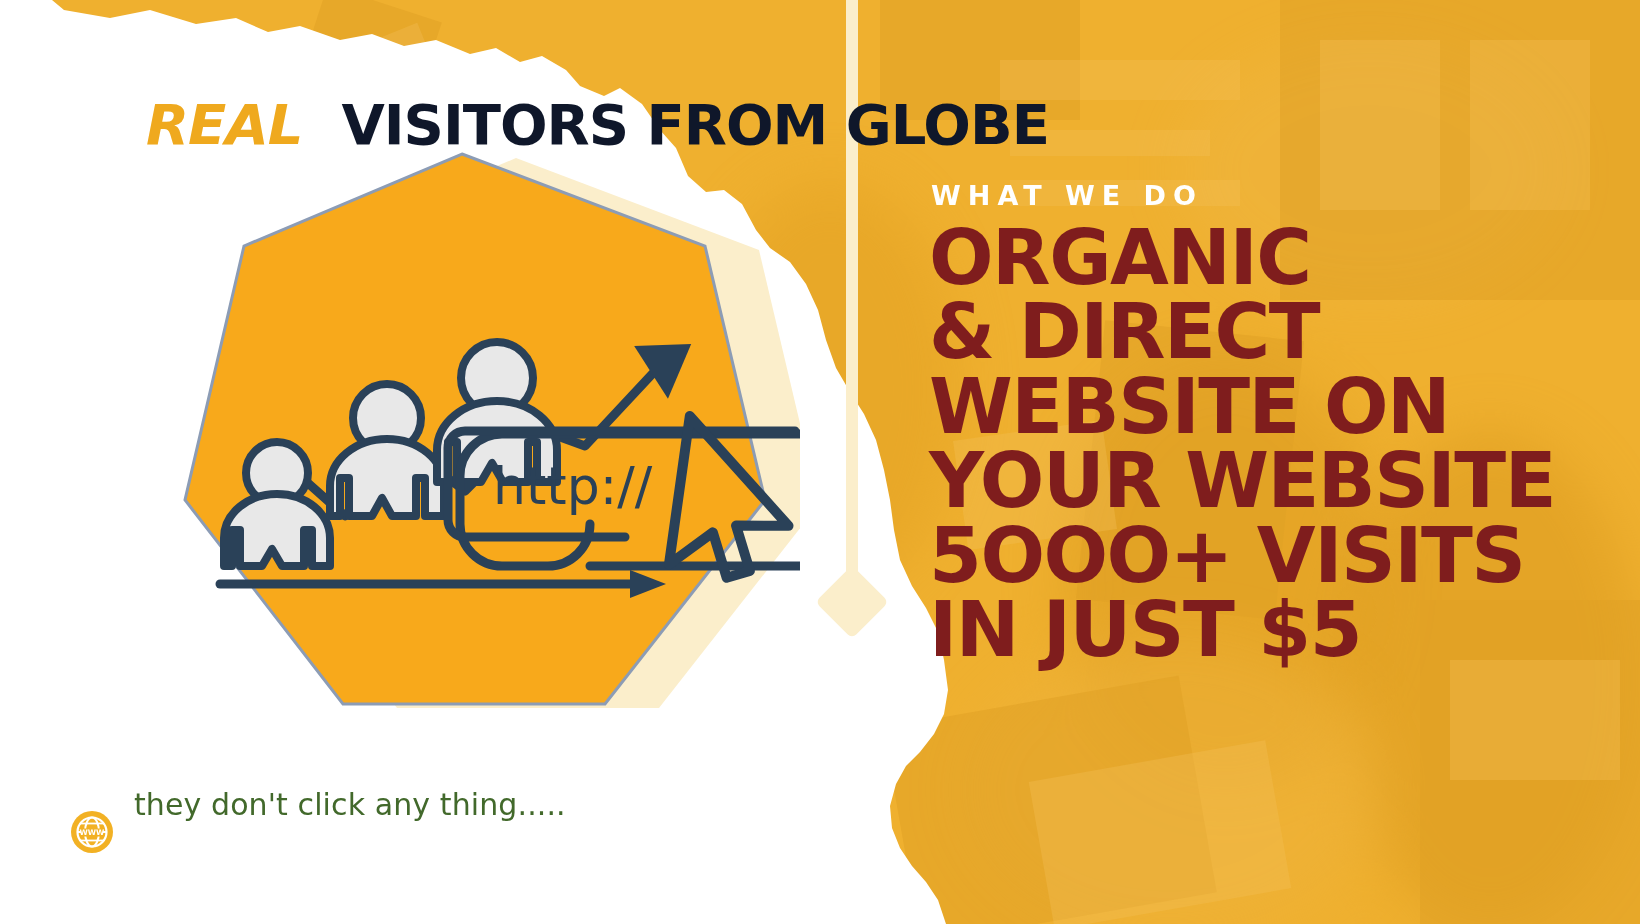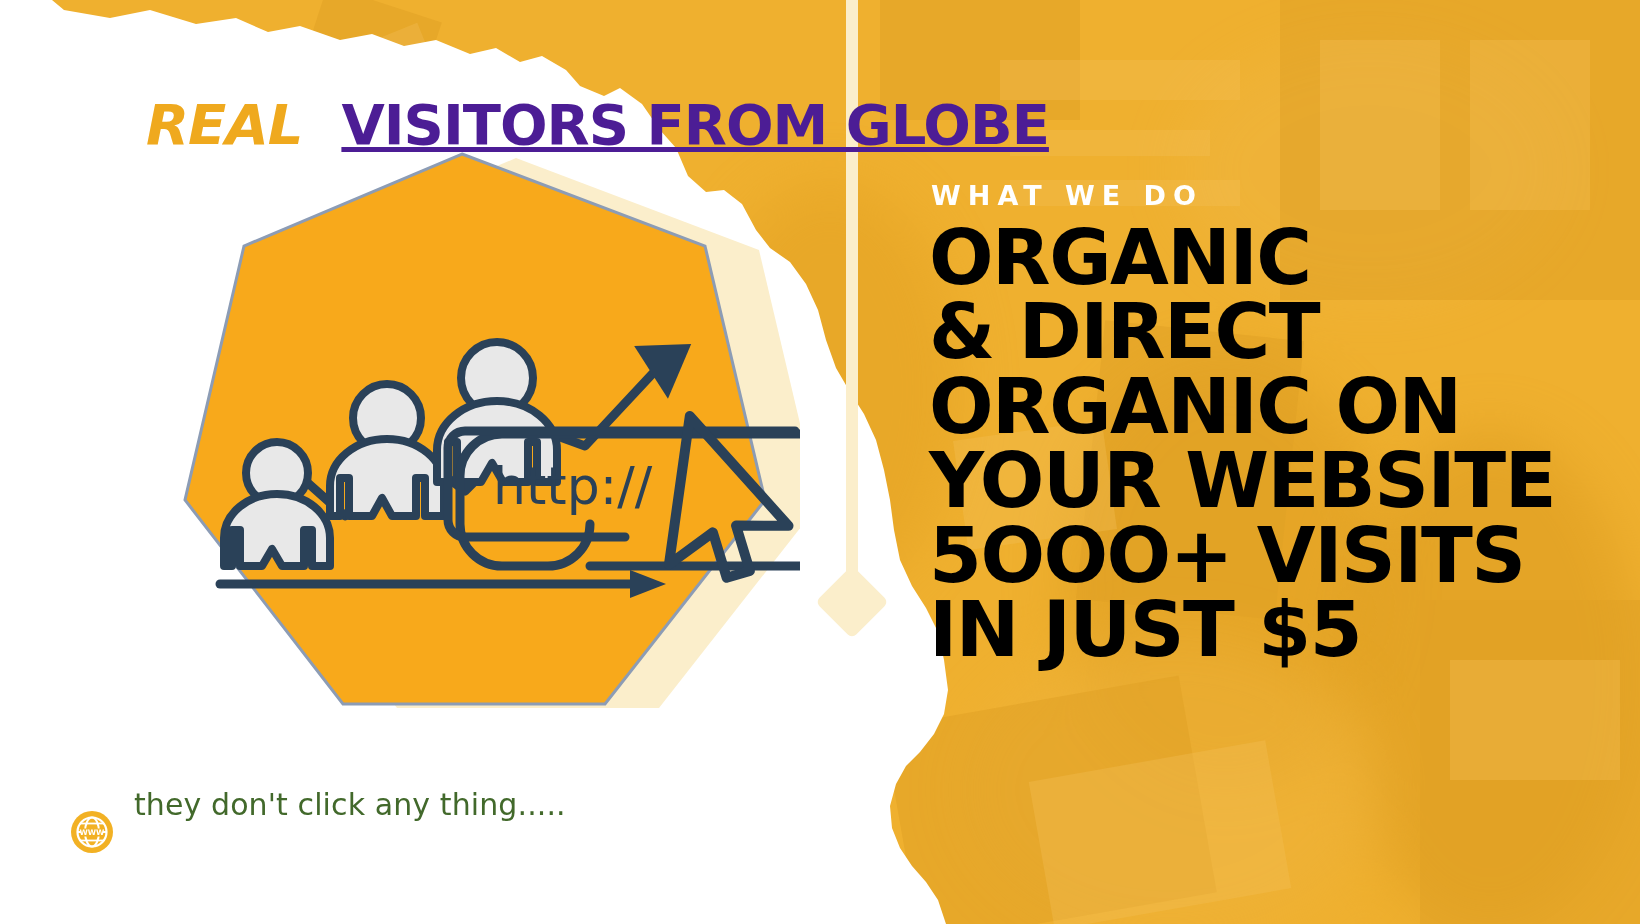--- a/index.html
+++ b/index.html
@@ -84,23 +84,22 @@
     font-family: "DejaVu Sans", sans-serif;
   }
   .top-title .w-real {
     color: #EFA91E;
     font-style: italic;
     font-weight: 800;
     letter-spacing: -1px;
     margin-right: 39px;
   }
   .top-title .w-rest {
-    color: #4c1d95;
+    color: #0f172a;
     letter-spacing: -1px;
-    text-decoration: underline;
   }
 
   
   .hept-wrap {
     position: absolute;
     left: 160px;
     top: 146px;
     width: 640px;
     height: 600px;
     z-index: 5;
@@ -118,21 +117,21 @@
   }
   .eyebrow {
     color: #ffffff;
     font-size: 27px;
     font-weight: 700;
     letter-spacing: 7px;
     font-family: "DejaVu Sans", sans-serif;
     margin: 0 0 10px 2px;
   }
   .headline {
-    color: #000000;
+    color: #7f1d1d;
     font-size: 76px;
     line-height: 0.98;
     font-weight: 800;
     letter-spacing: -1.5px;
     font-family: "DejaVu Sans", sans-serif;
     margin: 0;
   }
   .headline .hl-line { display: block; white-space: nowrap; }
 
   
@@ -261,21 +260,21 @@
 
   <div class="top-title">
     <span class="w-real">REAL</span><span class="w-rest">VISITORS FROM GLOBE</span>
   </div>
 
   <div class="right-col">
     <div class="eyebrow">WHAT WE DO</div>
     <div class="headline">
       <span class="hl-line">ORGANIC</span>
       <span class="hl-line">&amp; DIRECT</span>
-      <span class="hl-line">ORGANIC ON</span>
+      <span class="hl-line">WEBSITE ON</span>
       <span class="hl-line">YOUR WEBSITE</span>
       <span class="hl-line">5OOO+  VISITS</span>
       <span class="hl-line">IN JUST $5</span>
     </div>
   </div>
 
   <div class="caption-row">
     <svg class="globe-icon" viewBox="0 0 44 44" xmlns="http://www.w3.org/2000/svg">
       <circle cx="22" cy="22" r="21" fill="#F2B124"></circle>
       <circle cx="22" cy="22" r="14.5" fill="none" stroke="#ffffff" stroke-width="2.2"></circle>

